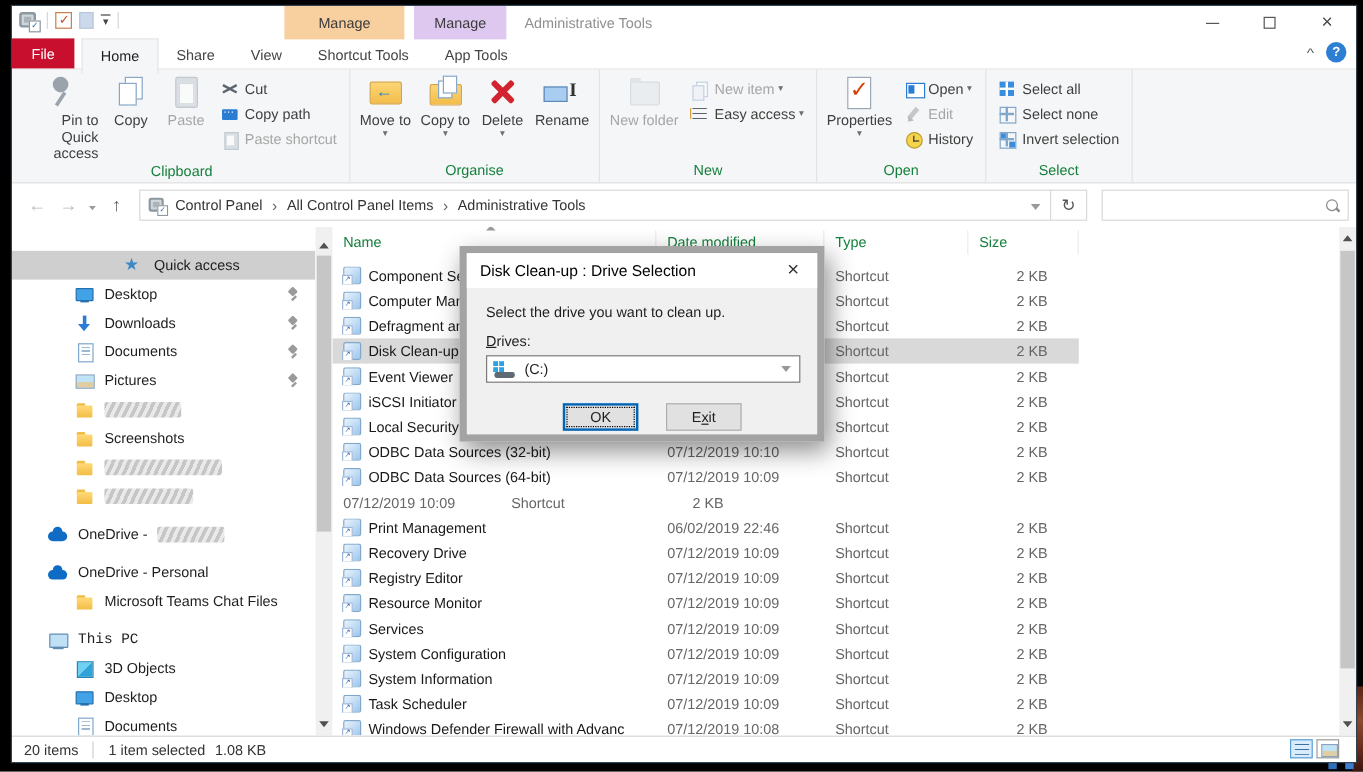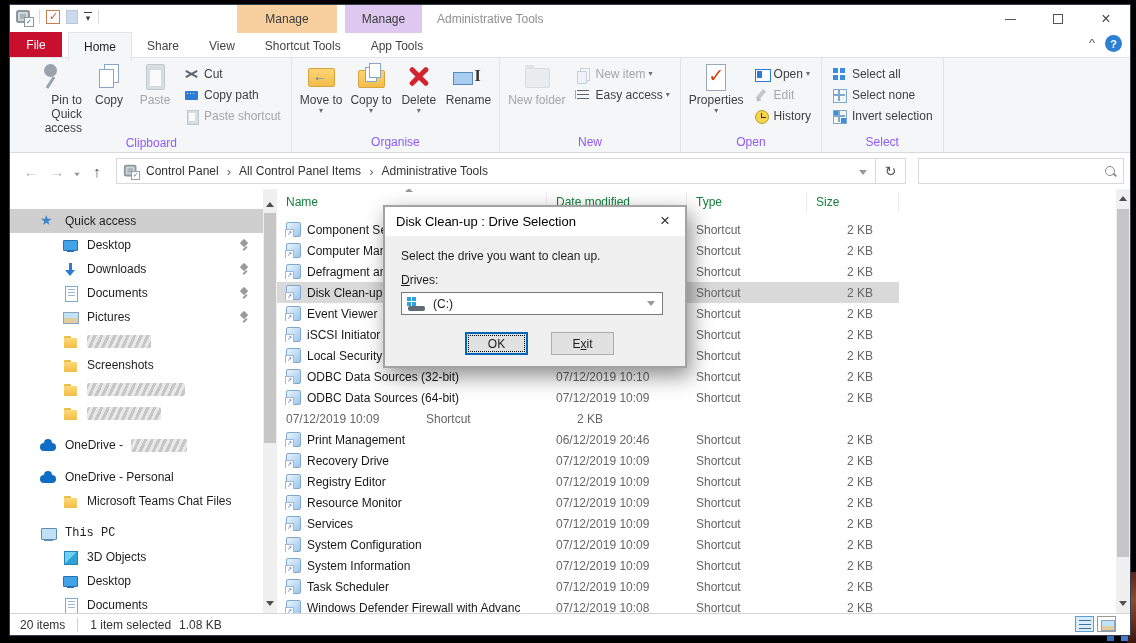--- a/index.html
+++ b/index.html
@@ -44,21 +44,21 @@
   .tab-file { background:#c8102e; color:#fff; width:52px; justify-content:center; padding:0; }
   .tab-active { background:#f5f6f7; border:1px solid #e4e4e6; border-bottom:none; color:#1e1e1e; margin-left:6px; }
   .tabrow-right { position:absolute; right:8px; top:2px; display:flex; align-items:center; gap:10px; }
   .ribbon-collapse { color:#555; font-size:13px; transform:scaleY(.8); }
   .help-btn { width:17px; height:17px; border-radius:50%; background:#2d7fd3; color:#fff; font-size:11px; font-weight:bold; display:flex; align-items:center; justify-content:center; }
 
   
   .ribbon { height:95px; background:#f5f6f7; border-bottom:1px solid #d9dadb; display:flex; flex:none; padding-left:2px; }
   .rb-group { display:flex; flex-direction:column; border-right:1px solid #e2e3e4; padding:2px 4px 0; }
   .rb-cols { flex:1; display:flex; align-items:flex-start; }
-  .rb-caption { height:17px; text-align:center; color:#8b5cf6; font-size:12px; }
+  .rb-caption { height:17px; text-align:center; color:#15803d; font-size:12px; }
   .rb-big { min-width:46px; max-width:70px; padding:1px 4px; text-align:right; display:flex; flex-direction:column; align-items:center; }
   .rb-big-label { font-size:12px; line-height:1.15; color:#3f3f3f; margin-top:1px; }
   .rb-smallcol { display:flex; flex-direction:column; justify-content:flex-start; margin:3px 2px 0; }
   .rb-small { display:flex; align-items:center; height:21px; padding:0 4px; }
   .rb-small-label { margin-left:4px; font-size:12px; color:#3f3f3f; white-space:nowrap; }
   .menu-caret { font-size:8px; color:#6f6f6f; line-height:6px; }
   .menu-caret-sm { font-size:8px; color:#6f6f6f; margin-left:3px; }
   .disabled .rb-big-label, .disabled .rb-small-label { color:#a6a6a6; }
   .disabled .ricon, .disabled .sicon16 { opacity:.45; }
 
@@ -194,21 +194,21 @@
   .sb-div { width:1px; height:14px; background:#d0d0d0; margin:0 12px; }
   .sel-size { margin-left:8px; }
   .view-buttons { position:absolute; right:14px; top:2px; display:flex; gap:3px; }
   .view-btn { width:19px; height:16px; border:1px solid #9a9a9a; background:#fff; position:relative; }
   .view-btn.active { border-color:#5a9fd4; background:#d9ecfb; }
   .view-btn.details::after { content:""; position:absolute; left:3px; top:3px; width:12px; height:9px;
     background:repeating-linear-gradient(to bottom,#3f6f9f 0 1px,transparent 1px 4px); }
   .view-btn.thumbs::after { content:""; position:absolute; left:3px; top:3px; width:12px; height:9px; background:linear-gradient(#bfe3f7 55%,#e0cda2 55%); border:1px solid #8aa4c0; }
 
   
-  .dialog { position:absolute; left:373px; top:200px; width:304px; height:163px; background:#f0f0f0; border:2px solid #a3a3a3; box-shadow:4px 8px 20px rgba(0,0,0,.45); z-index:50; }
+  .dialog { position:absolute; left:373px; top:200px; width:304px; height:163px; background:#f0f0f0; border:6px solid #a3a3a3; box-shadow:4px 8px 20px rgba(0,0,0,.45); z-index:50; }
   .dlg-titlebar { height:29px; background:#fff; display:flex; align-items:center; padding-left:11px; position:relative; }
   .dlg-title { font-size:13px; color:#000; }
   .dlg-close { position:absolute; right:10px; top:4px; width:20px; height:20px; display:flex; align-items:center; justify-content:center; font-size:17px; color:#333; }
   .dlg-body { padding:13px 16px 0; }
   .dlg-message { color:#1e1e1e; }
   .dlg-drives-label { margin-top:10px; }
   .dlg-drives-label::first-letter { text-decoration:underline; }
   .combo { margin-top:5px; width:262px; height:23px; background:#fff; border:1px solid #7a7a7a; display:flex; align-items:center; padding-left:5px; }
   .ic-drive { width:19px; height:14px; position:relative; flex:none; }
   .ic-drive::before { content:""; position:absolute; left:0; top:0; width:4px; height:4px; background:#2ba3e0; box-shadow:5px 0 #2ba3e0,0 5px #2ba3e0,5px 5px #2ba3e0; }
@@ -417,21 +417,21 @@
           </span>
       </div>
       <div class="search-box">
         <input value="" style="">
         <span class="magnifier"></span>
       </div>
     </div>
 
     <div class="main">
       <div class="sidebar" id="sidebar">
-          <div class="sb-item selected" style="padding-left: 30px;">
+          <div class="sb-item selected" style="padding-left: 30px; justify-content: center;">
             <span class="sicon ic-star"></span>
             <span class="sb-label">Quick access</span>
           </div>
           <div class="sb-item" style="padding-left: 52px;">
             <span class="sicon ic-monitor"></span>
             <span class="sb-label">Desktop</span>
             <span class="pin-glyph"></span>
           </div>
           <div class="sb-item" style="padding-left: 52px;">
             <span class="sicon ic-download"></span>
@@ -607,21 +607,21 @@
             <div class="row">
               <div class="cell c-date">07/12/2019 10:09</div>
               <div class="cell c-type">Shortcut</div>
               <div class="cell c-size">2 KB</div>
             </div>
             <div class="row">
               <div class="cell c-name">
                 <span class="fi"></span>
                 <span>Print Management</span>
               </div>
-              <div class="cell c-date">06/12/2019 20:46</div>
+              <div class="cell c-date">06/02/2019 22:46</div>
               <div class="cell c-type">Shortcut</div>
               <div class="cell c-size">2 KB</div>
             </div>
             <div class="row">
               <div class="cell c-name">
                 <span class="fi"></span>
                 <span>Recovery Drive</span>
               </div>
               <div class="cell c-date">07/12/2019 10:09</div>
               <div class="cell c-type">Shortcut</div>

